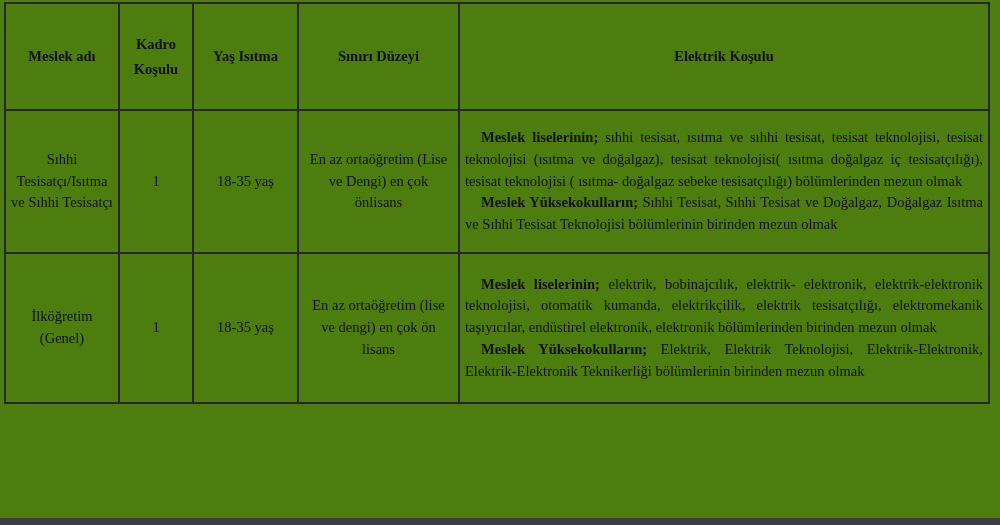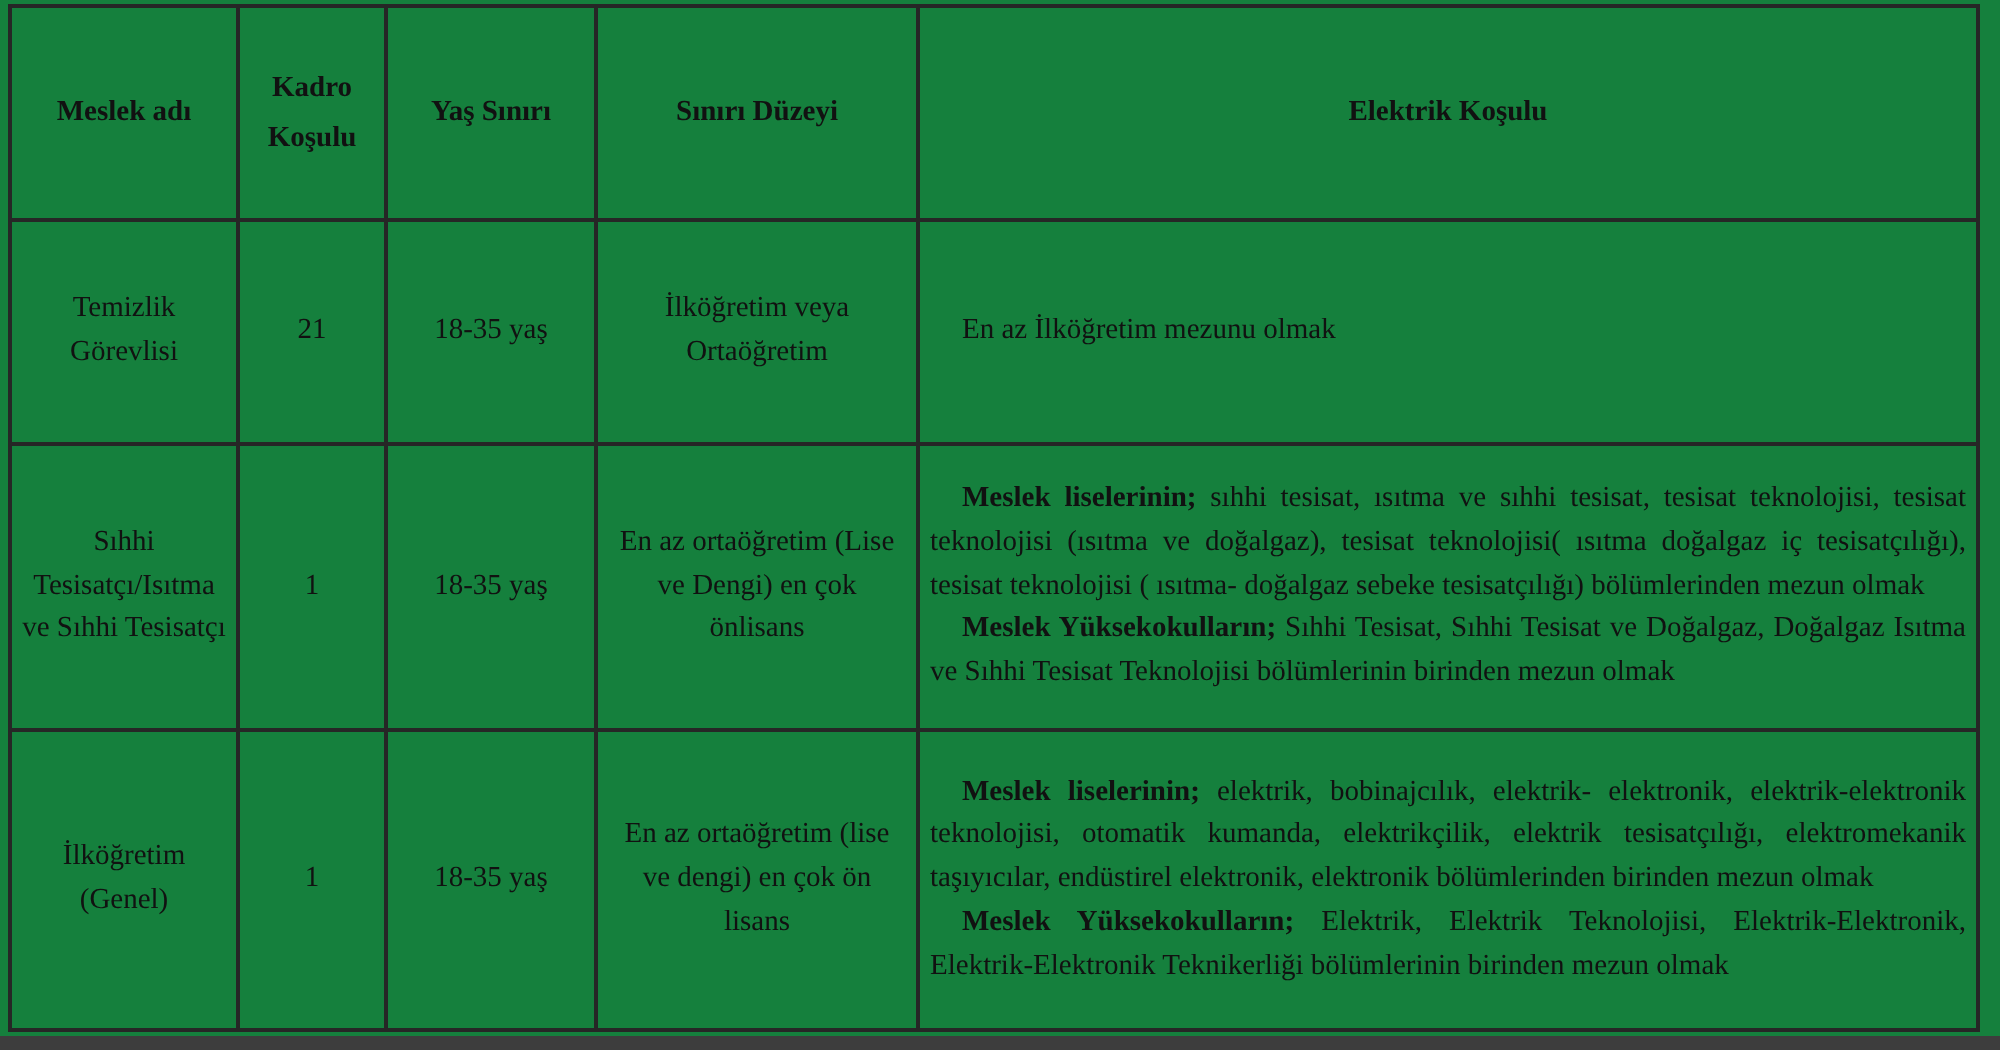--- a/index.html
+++ b/index.html
@@ -6,21 +6,21 @@
     margin: 0;
     padding: 0;
     background: #ffffff;
     font-family: "Liberation Serif", serif;
     color: #111111;
   }
   .page {
     position: relative;
     width: 1000px;
     height: 525px;
-    background: #15803d;
+    background: #4d7c0f;
     overflow: hidden;
   }
   table.job-table {
     position: absolute;
     left: 4px;
     top: 2px;
     width: 984px;
     border-collapse: collapse;
     table-layout: fixed;
   }
@@ -76,35 +76,26 @@
       <col style="width:114px">
       <col style="width:74px">
       <col style="width:105px">
       <col style="width:161px">
       <col style="width:530px">
     </colgroup>
     <thead>
       <tr class="header-row">
         <th>Meslek adı</th>
         <th>Kadro Koşulu</th>
-        <th>Yaş Sınırı</th>
+        <th>Yaş Isıtma</th>
         <th>Sınırı Düzeyi</th>
         <th>Elektrik Koşulu</th>
       </tr>
     </thead>
     <tbody>
-      <tr class="row-0">
-        <td>Temizlik Görevlisi</td>
-        <td>21</td>
-        <td>18-35 yaş</td>
-        <td>İlköğretim veya Ortaöğretim</td>
-        <td class="nitelik-cell">
-          <div class="qline"><b></b><span>En az İlköğretim mezunu olmak</span></div>
-        </td>
-      </tr>
       <tr class="row-1">
         <td>Sıhhi Tesisatçı/Isıtma ve Sıhhi Tesisatçı</td>
         <td>1</td>
         <td>18-35 yaş</td>
         <td>En az ortaöğretim (Lise ve Dengi) en çok önlisans</td>
         <td class="nitelik-cell">
           <div class="qline"><b>Meslek liselerinin;</b><span> sıhhi tesisat, ısıtma ve sıhhi tesisat, tesisat teknolojisi, tesisat teknolojisi (ısıtma ve doğalgaz), tesisat teknolojisi( ısıtma doğalgaz iç tesisatçılığı), tesisat teknolojisi ( ısıtma- doğalgaz sebeke tesisatçılığı) bölümlerinden mezun olmak</span></div>
           <div class="qline"><b>Meslek Yüksekokulların;</b><span> Sıhhi Tesisat, Sıhhi Tesisat ve Doğalgaz, Doğalgaz Isıtma ve Sıhhi Tesisat Teknolojisi bölümlerinin birinden mezun olmak</span></div>
         </td>
       </tr>

